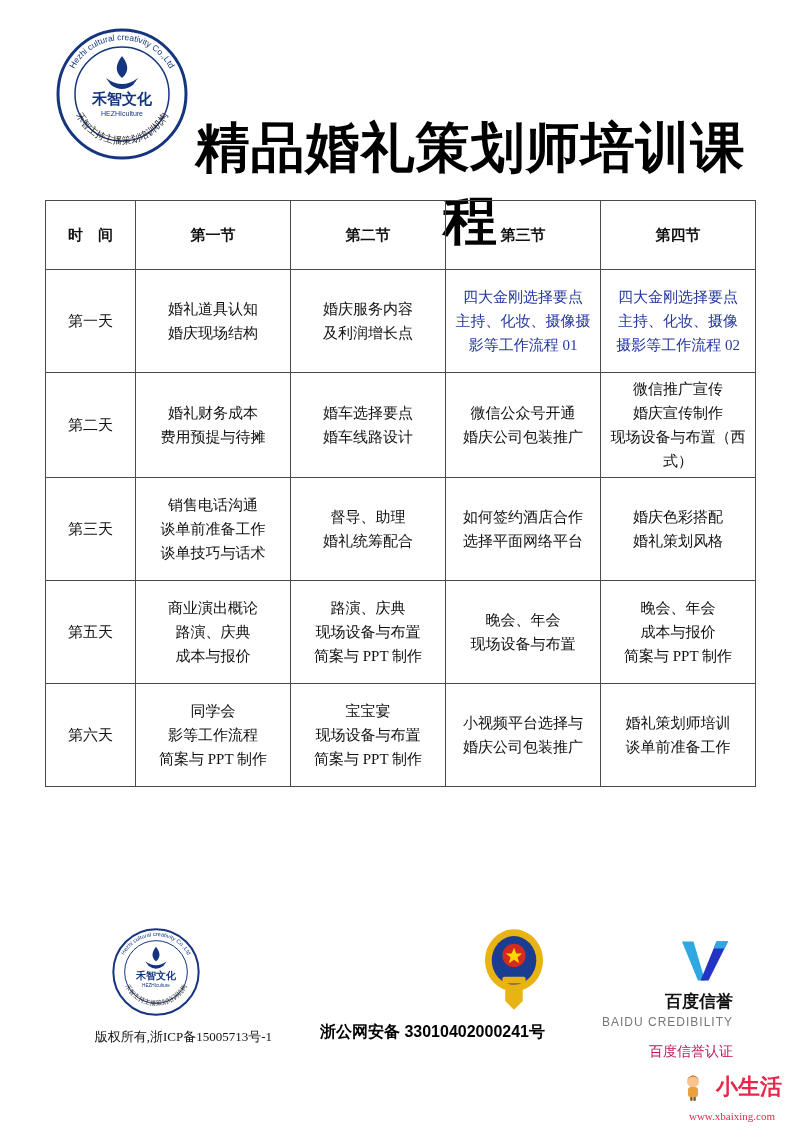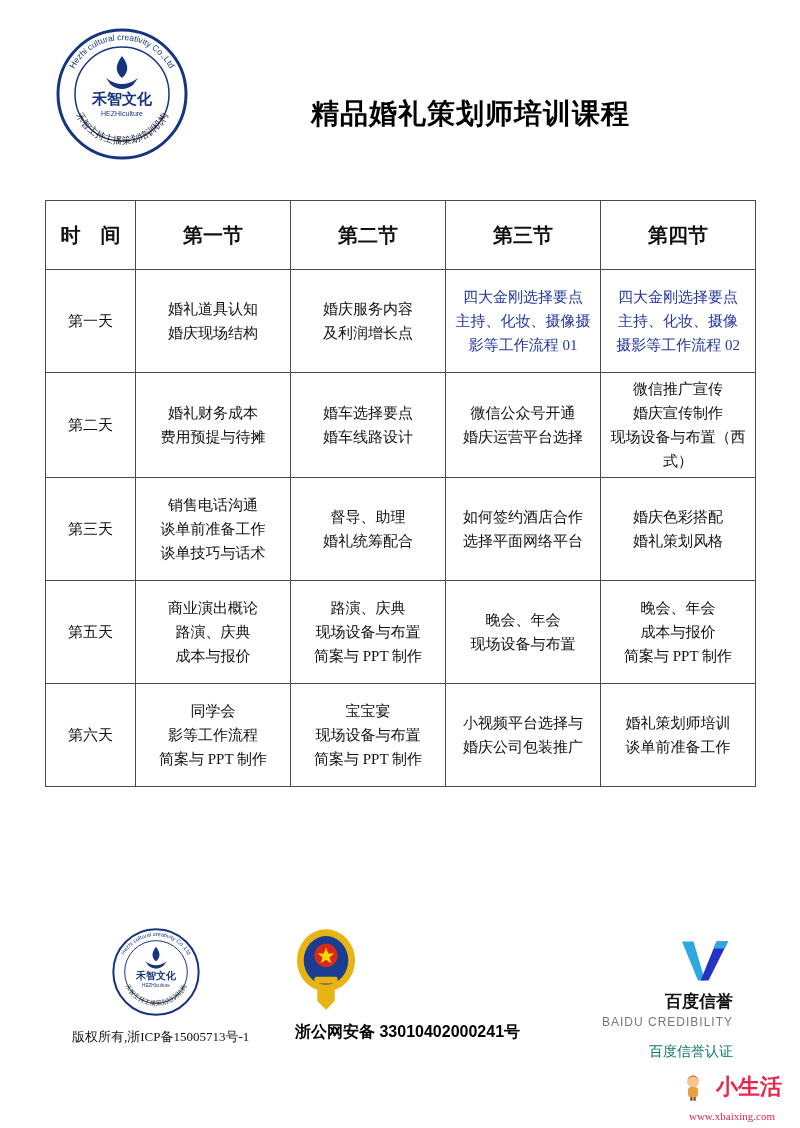--- a/index.html
+++ b/index.html
@@ -10,57 +10,57 @@
     overflow: hidden;
     font-family: "Liberation Serif", serif;
     color: #111;
   }
 
   
   .page-title {
     position: absolute; left: 178px; top: 76px; width: 585px;
     text-align: center;
     font-family: "Liberation Sans", sans-serif;
-    font-weight: bold; font-size: 28px; letter-spacing: 1px; color: #000;
+    font-weight: bold; font-size: 54px; letter-spacing: 1px; color: #000;
   }
   .logo-header { position: absolute; left: 56px; top: 28px; width: 132px; height: 132px; }
   .logo-footer { position: absolute; left: 112px; top: 928px; width: 88px; height: 88px; }
 
   
   table.course {
     position: absolute; left: 45px; top: 200px; width: 710px;
     border-collapse: collapse; table-layout: fixed;
   }
   table.course th, table.course td {
     border: 1px solid #4a4a4a;
     text-align: center; vertical-align: middle; padding: 4px;
   }
-  table.course th { height: 60px; font-size: 20px; font-weight: bold; text-align: center; }
+  table.course th { height: 60px; font-size: 15px; font-weight: bold; text-align: center; }
   table.course td { height: 94px; font-size: 15px; line-height: 1.6; white-space: pre-line; }
   td.blue { color: var(--accent-blue, #24379e); }
 
   
   .copyright {
     position: absolute; left: 72px; top: 1028px; width: 200px;
-    font-size: 13px; color: #111; text-align: left;
-  }
-  .police-wrap { position: absolute; left: 295px; top: 928px; width: 250px; text-align: left; }
+    font-size: 13px; color: #111; text-align: right;
+  }
+  .police-wrap { position: absolute; left: 295px; top: 928px; width: 250px; text-align: right; }
   .police-badge { width: 62px; height: 84px; }
   .police-text {
     margin-top: 6px; font-size: 16px; font-weight: bold;
     font-family: "Liberation Sans", sans-serif; color: #000;
   }
   .baidu-wrap {
     position: absolute; left: 598px; top: 938px; width: 135px; text-align: right;
     font-family: "Liberation Sans", sans-serif;
   }
   .baidu-v { width: 56px; height: 46px; }
   .baidu-name { font-size: 17px; font-weight: bold; color: #111; margin-top: 2px; }
   .baidu-sub { font-size: 12px; color: #777; letter-spacing: 1px; margin-top: 2px; }
-  .baidu-cert { font-size: 14px; margin-top: 14px; color: #0f766e; }
+  .baidu-cert { font-size: 14px; margin-top: 14px; color: #be185d; }
 
   
   .watermark { position: absolute; right: 18px; top: 1072px; text-align: center; }
   .wm-row { display: flex; align-items: center; justify-content: center; gap: 12px; }
   .wm-name {
     font-size: 22px; font-weight: bold; color: var(--wm-red, #e8274b);
     font-family: "Liberation Sans", sans-serif;
   }
   .wm-url { font-size: 11px; margin-top: 8px; color: var(--wm-red, #e8274b); }
 </style>
@@ -121,21 +121,21 @@
 主持、化妆、摄像
 摄影等工作流程 02</td>
     </tr>
     <tr>
       <td>第二天</td>
       <td>婚礼财务成本
 费用预提与待摊</td>
       <td>婚车选择要点
 婚车线路设计</td>
       <td>微信公众号开通
-婚庆运营平台选择</td>
+婚庆公司包装推广</td>
       <td>微信推广宣传
 婚庆宣传制作
 现场设备与布置（西式）</td>
     </tr>
     <tr>
       <td>第三天</td>
       <td>销售电话沟通
 谈单前准备工作
 谈单技巧与话术</td>
       <td>督导、助理

